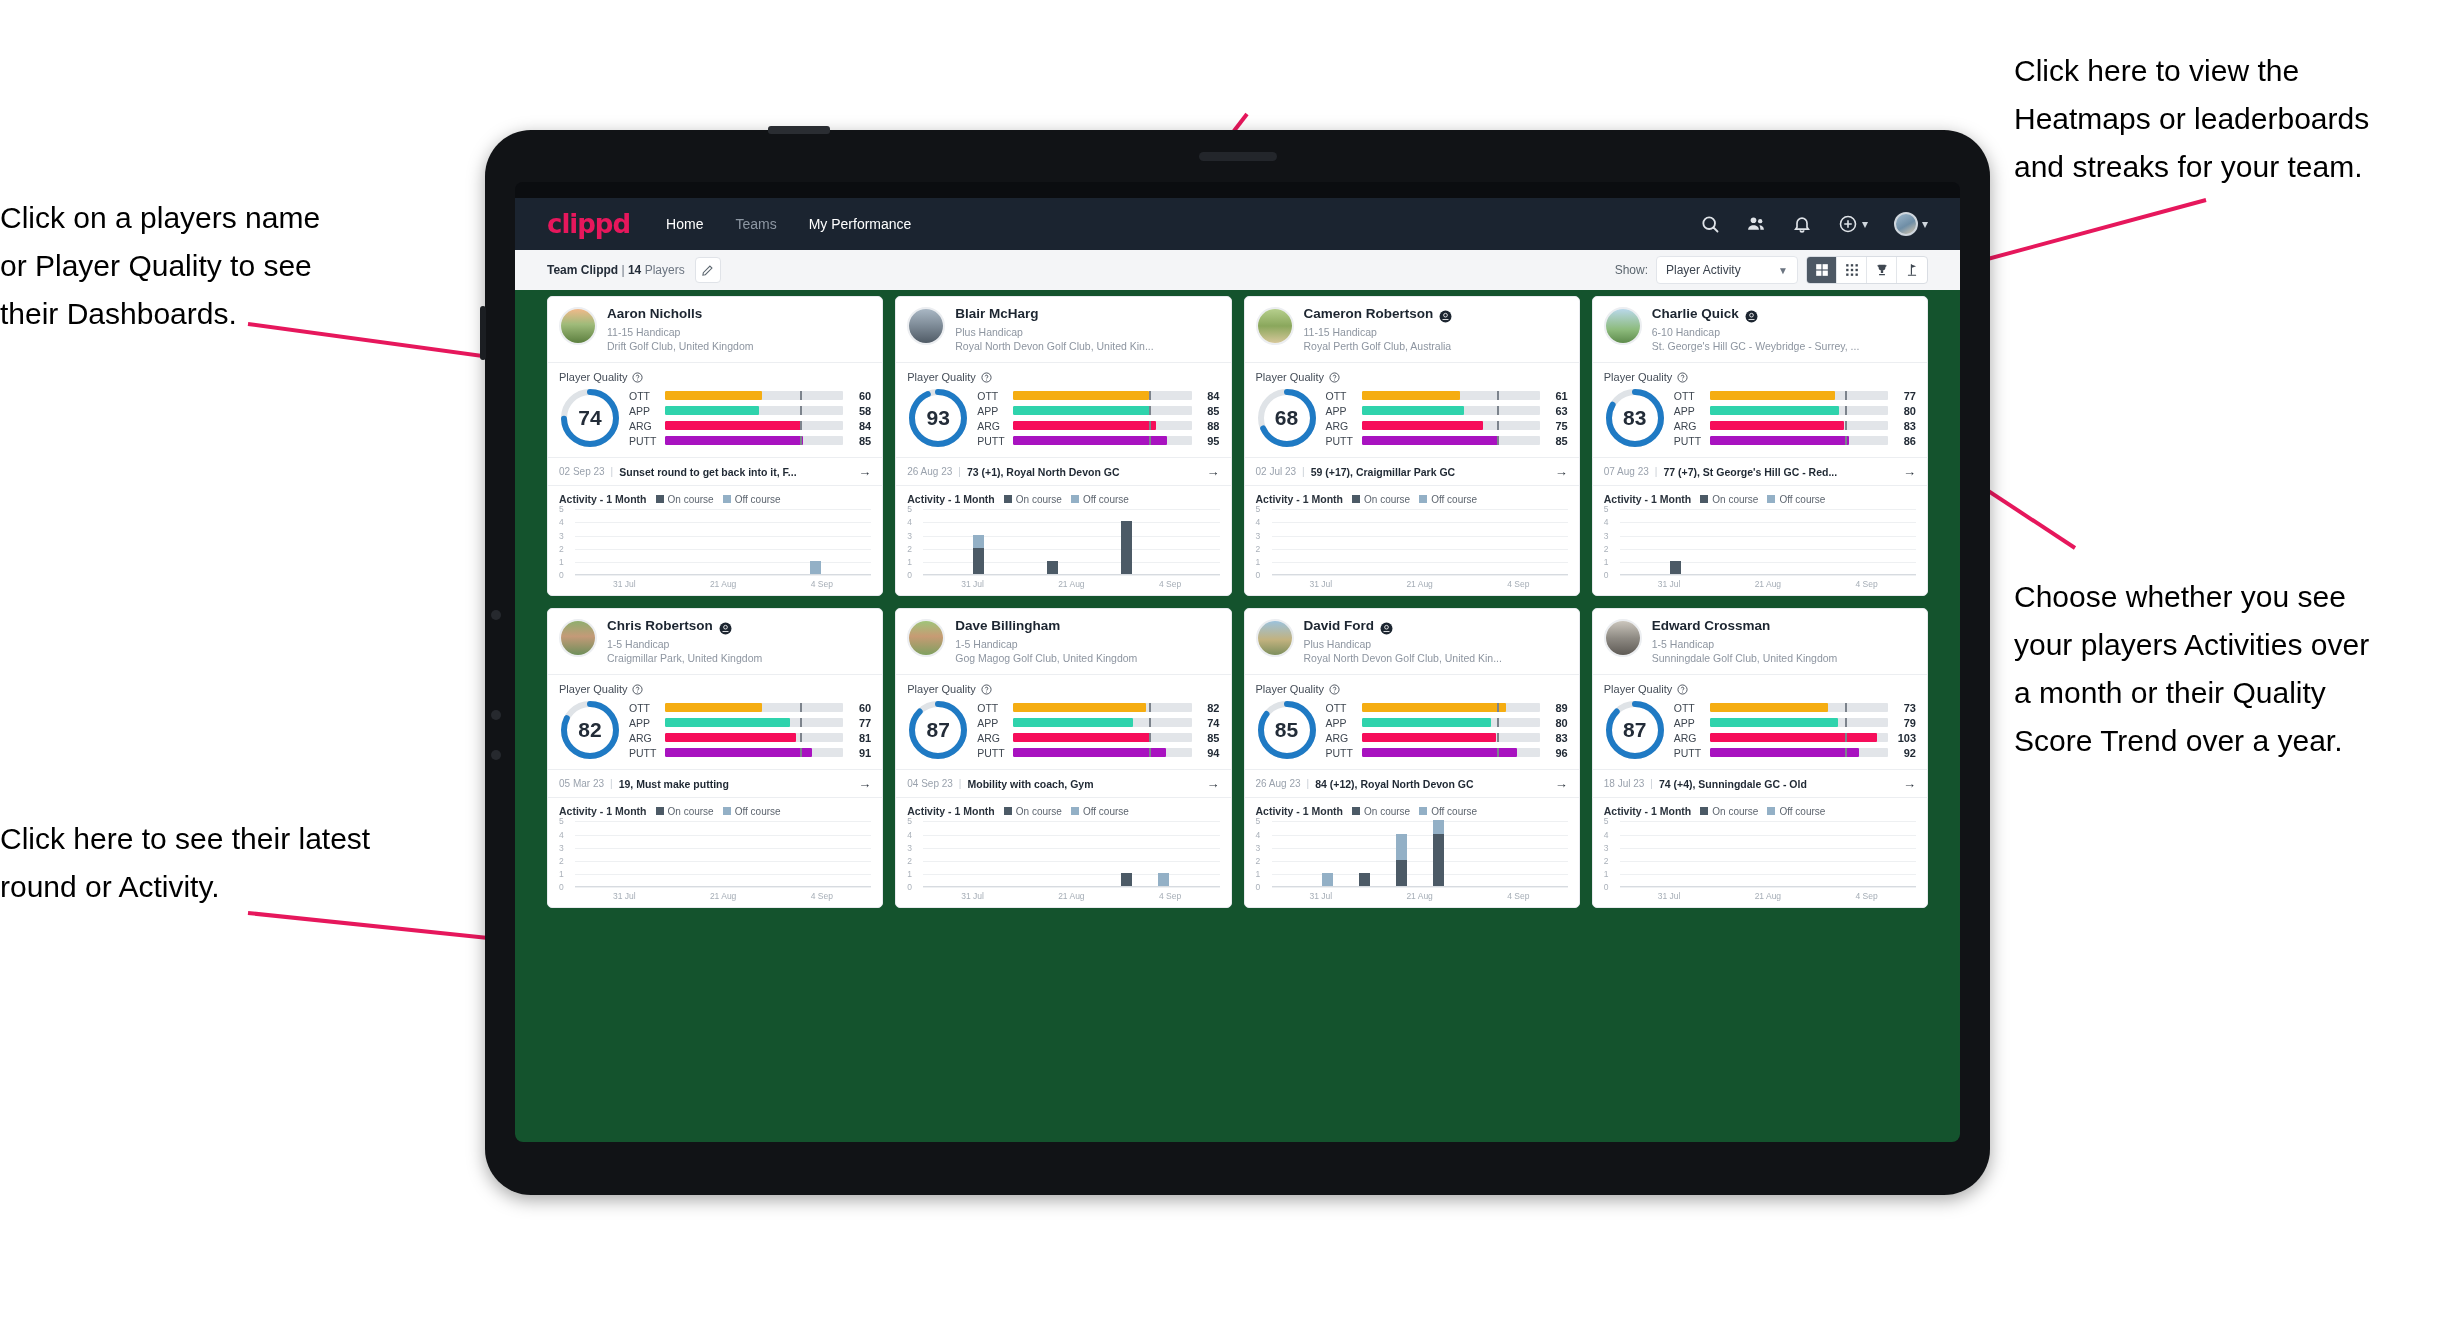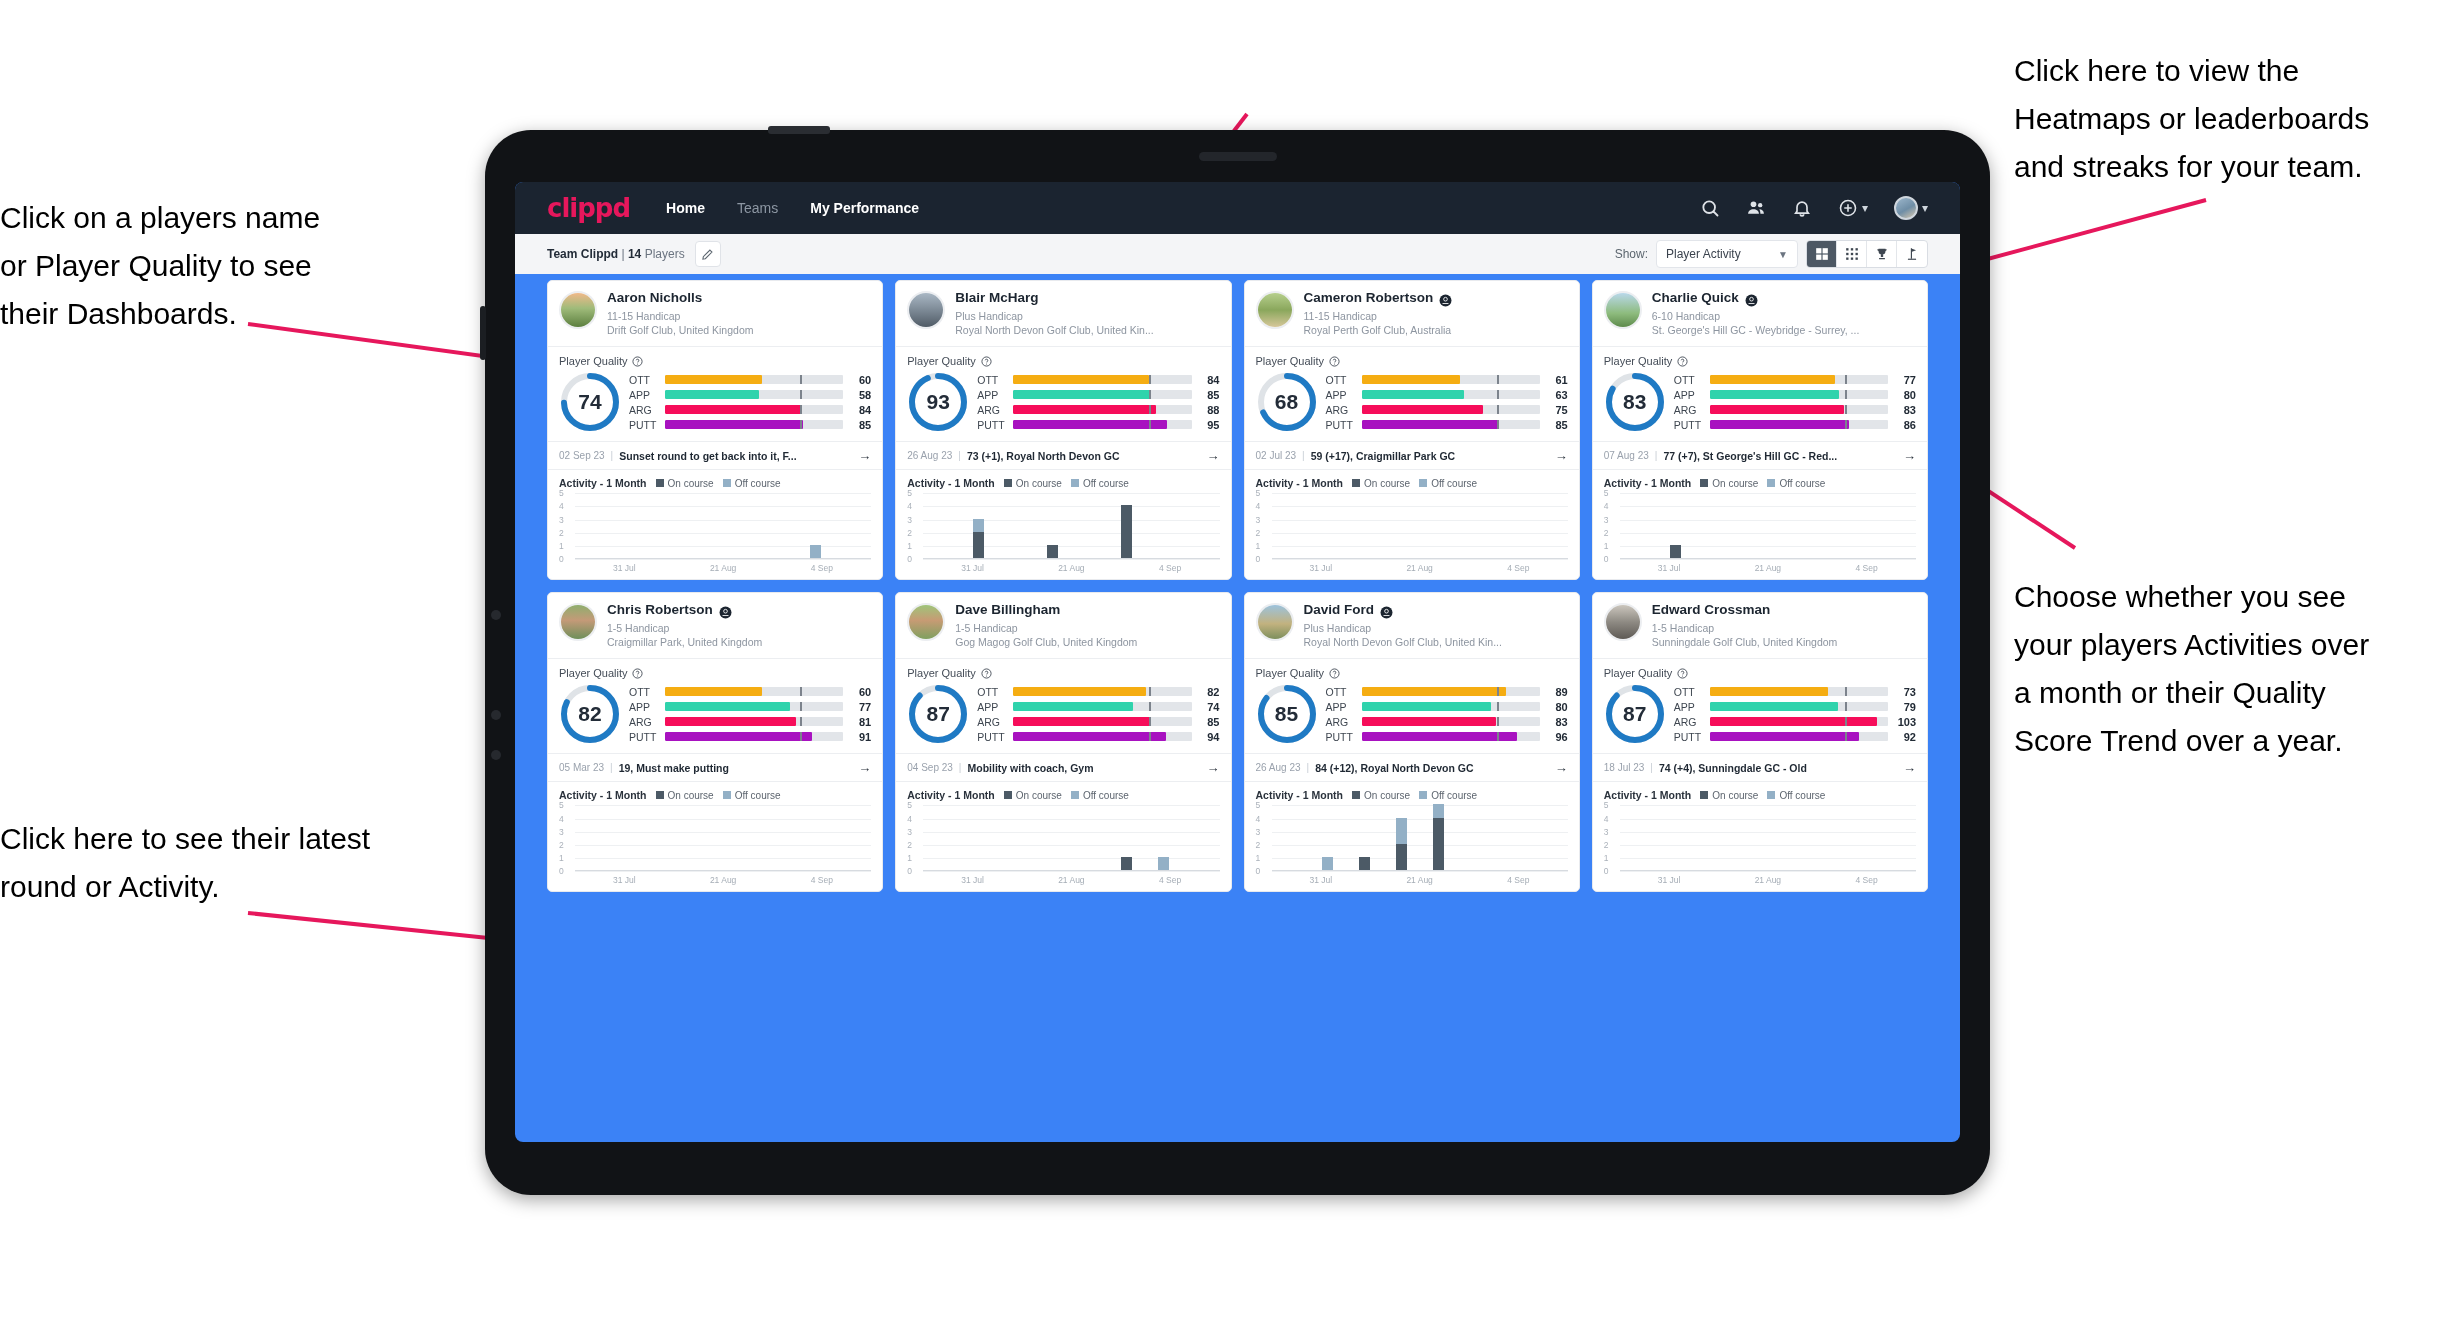--- a/index.html
+++ b/index.html
@@ -43,32 +43,32 @@
     width: 78px; height: 9px; background: #23262b; border-radius: 5px;
   }
   .btn-side {
     position: absolute; background: #1b1e22; border-radius: 3px;
   }
   .btn-top1 { left: 283px; top: -4px; width: 62px; height: 8px; background:#2a2d32;}
   .btn-left1 { left: -5px; top: 176px; width: 6px; height: 54px; }
   .dot-l { position:absolute; left: 6px; width: 10px; height: 10px; border-radius: 50%; background:#26292e;}
 
   
-  .app { position: absolute; inset: 0; background: #3b82f6; }
+  .app { position: absolute; inset: 0; background: #14532d; margin-top: 16px; }
 
   .topnav {
     height: 52px; background: #1b2430;
     display: flex; align-items: center; padding: 0 32px;
   }
   .logo {
     color: #e6175c; font-size: 26px; font-weight: 700; letter-spacing: -1px;
     font-family: "DejaVu Sans", sans-serif; margin-right: 36px;
   }
   .topnav-links { display: flex; align-items: center; gap: 32px; }
-  .topnav-link { color: #ffffff; font-size: 14px; font-weight: 700; }
+  .topnav-link { color: #ffffff; font-size: 14px; font-weight: 400; }
   .topnav-link.dim { color: #8d97a3; font-weight: 500; }
   .topnav-right { margin-left: auto; display: flex; align-items: center; gap: 26px; }
   .ic { width: 20px; height: 20px; color: #dfe3e8; display:block; }
   .ic svg { width: 100%; height: 100%; display:block; }
   .avatar-sm {
     width: 24px; height: 24px; border-radius: 50%;
     background: linear-gradient(150deg,#9db7cc,#6f8ea6 55%,#d9c9b0);
     border: 2px solid #cfd6dd;
   }
   .caret { color:#cfd6dd; font-size: 12px; margin-left: 4px; }

